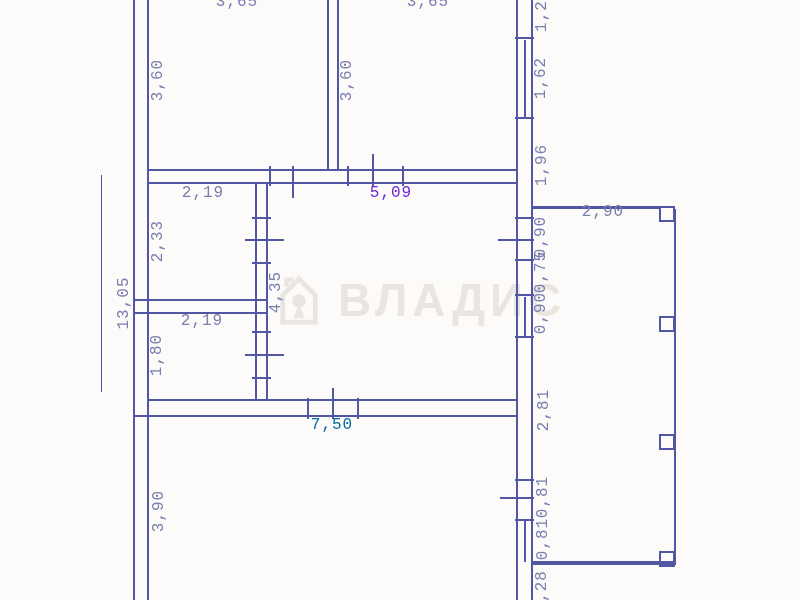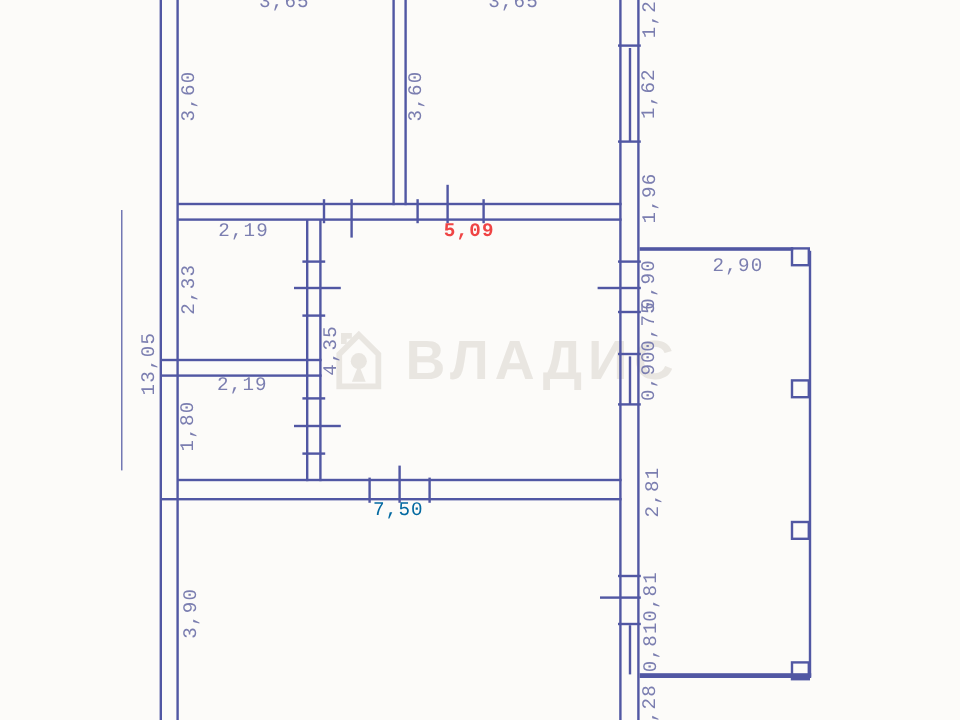--- a/index.html
+++ b/index.html
@@ -100,27 +100,27 @@
     <div class="abs pillar" style="left: 659px; top: 434px; width: 16px; height: 16px; border-color: rgb(81, 87, 163); background: rgb(252, 251, 249);"></div>
     <div class="abs pillar" style="left: 659px; top: 551px; width: 16px; height: 16px; border-color: rgb(81, 87, 163); background: rgb(252, 251, 249);"></div>
     <span class="dim" style="left: 237px; top: 2px; color: rgb(123, 126, 176);">3,65</span>
     <span class="dim" style="left: 428px; top: 2px; color: rgb(123, 126, 176);">3,65</span>
     <span class="dim rot" style="left: 158px; top: 80px; color: rgb(123, 126, 176);">3,60</span>
     <span class="dim rot" style="left: 347px; top: 80px; color: rgb(123, 126, 176);">3,60</span>
     <span class="dim rot" style="left: 542px; top: 16px; color: rgb(123, 126, 176);">1,2</span>
     <span class="dim rot" style="left: 541px; top: 78px; color: rgb(123, 126, 176);">1,62</span>
     <span class="dim rot" style="left: 542px; top: 165px; color: rgb(123, 126, 176);">1,96</span>
     <span class="dim" style="left: 203px; top: 193px; color: rgb(123, 126, 176);">2,19</span>
-    <span class="dim" style="left: 391px; top: 193px; color: #ef4444; font-weight: bold;">5,09</span>
+    <span class="dim" style="left: 391px; top: 193px; color: #6d28d9;">5,09</span>
     <span class="dim rot" style="left: 124px; top: 303px; color: rgb(123, 126, 176);">13,05</span>
     <span class="dim rot" style="left: 158px; top: 241px; color: rgb(123, 126, 176);">2,33</span>
     <span class="dim rot" style="left: 276px; top: 292px; color: rgb(123, 126, 176);">4,35</span>
     <span class="dim" style="left: 202px; top: 321px; color: rgb(123, 126, 176);">2,19</span>
     <span class="dim rot" style="left: 157px; top: 355px; color: rgb(123, 126, 176);">1,80</span>
-    <span class="dim" style="left: 603px; top: 222px; color: rgb(123, 126, 176); margin-left: 12px;">2,90</span>
+    <span class="dim" style="left: 603px; top: 212px; color: rgb(123, 126, 176);">2,90</span>
     <span class="dim rot" style="left: 541px; top: 237px; color: rgb(123, 126, 176);">0,90</span>
     <span class="dim rot" style="left: 541px; top: 272px; color: rgb(123, 126, 176);">0,75</span>
     <span class="dim rot" style="left: 541px; top: 313px; color: rgb(123, 126, 176);">0,90</span>
     <span class="dim rot" style="left: 544px; top: 410px; color: rgb(123, 126, 176);">2,81</span>
     <span class="dim rot" style="left: 543px; top: 497px; color: rgb(123, 126, 176);">0,81</span>
     <span class="dim rot" style="left: 543px; top: 539px; color: rgb(123, 126, 176);">0,81</span>
     <span class="dim" style="left: 332px; top: 425px; color: #0369a1;">7,50</span>
     <span class="dim rot" style="left: 159px; top: 511px; color: rgb(123, 126, 176);">3,90</span>
     <span class="dim rot" style="left: 542px; top: 586px; color: rgb(123, 126, 176);">,28</span>
   </div>

